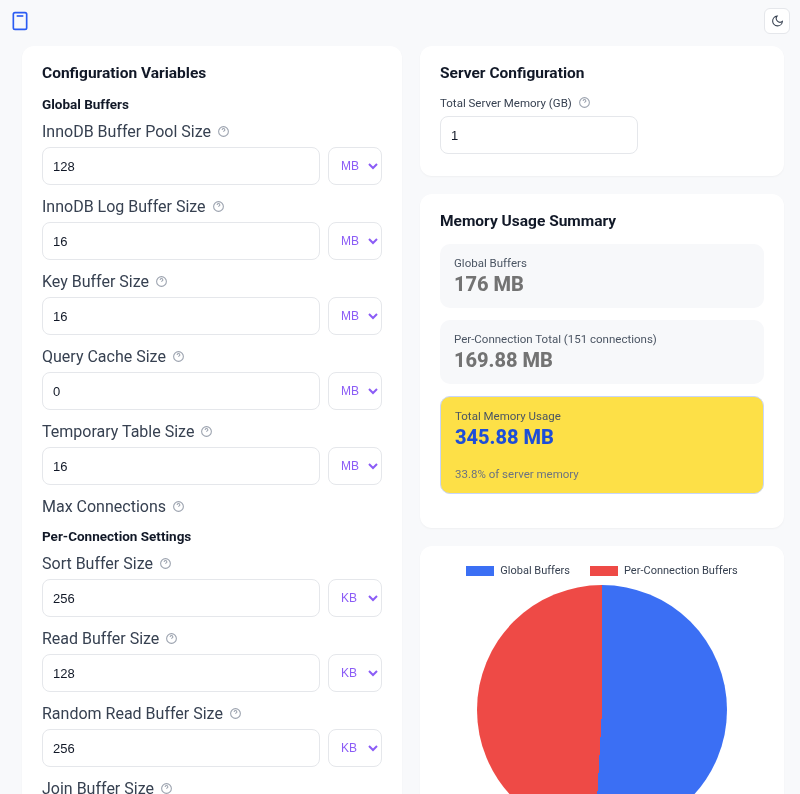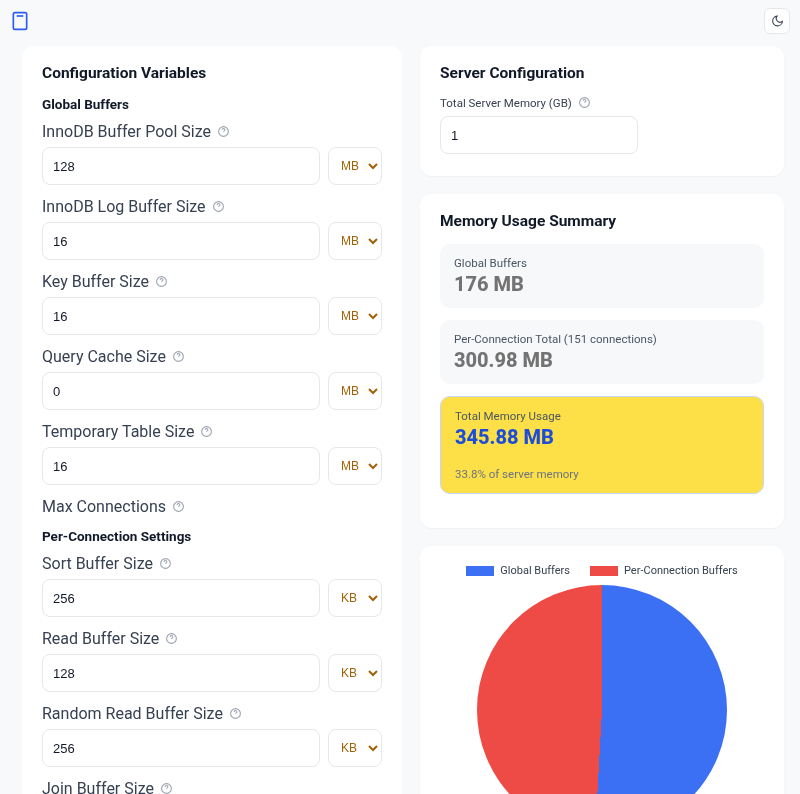--- a/index.html
+++ b/index.html
@@ -63,21 +63,21 @@
     background: #fff;
   }
   .unit-select {
     width: 54px;
     height: 38px;
     border: 1px solid #e5e7eb;
     border-radius: 8px;
     font-size: 12px;
     padding: 0 4px 0 8px;
     background: #fff;
-    color: #a16207;
+    color: #8b5cf6;
   }
   .mini-label { font-size: 11.5px; color: #374151; margin-bottom: 6px; display: flex; align-items: flex-start; gap: 6px; }
   .summary-box {
     background: #f7f8fa;
     border-radius: 10px;
     padding: 12px 14px;
     margin-bottom: 12px;
   }
   .summary-box.highlight {
     background: #fde047;
@@ -311,21 +311,21 @@
     </div>
 
     <div class="card">
       <h2 class="card-title">Memory Usage Summary</h2>
       <div class="summary-box">
         <div class="sm-label">Global Buffers</div>
         <div class="sm-value">176 MB</div>
       </div>
       <div class="summary-box">
         <div class="sm-label">Per-Connection Total (151 connections)</div>
-        <div class="sm-value">300.98 MB</div>
+        <div class="sm-value">169.88 MB</div>
       </div>
       <div class="summary-box highlight">
         <div class="sm-label">Total Memory Usage</div>
         <div class="sm-value">345.88 MB</div>
         <div class="sm-sub">33.8% of server memory</div>
       </div>
     </div>
 
     <div class="card">
       <div class="legend">

